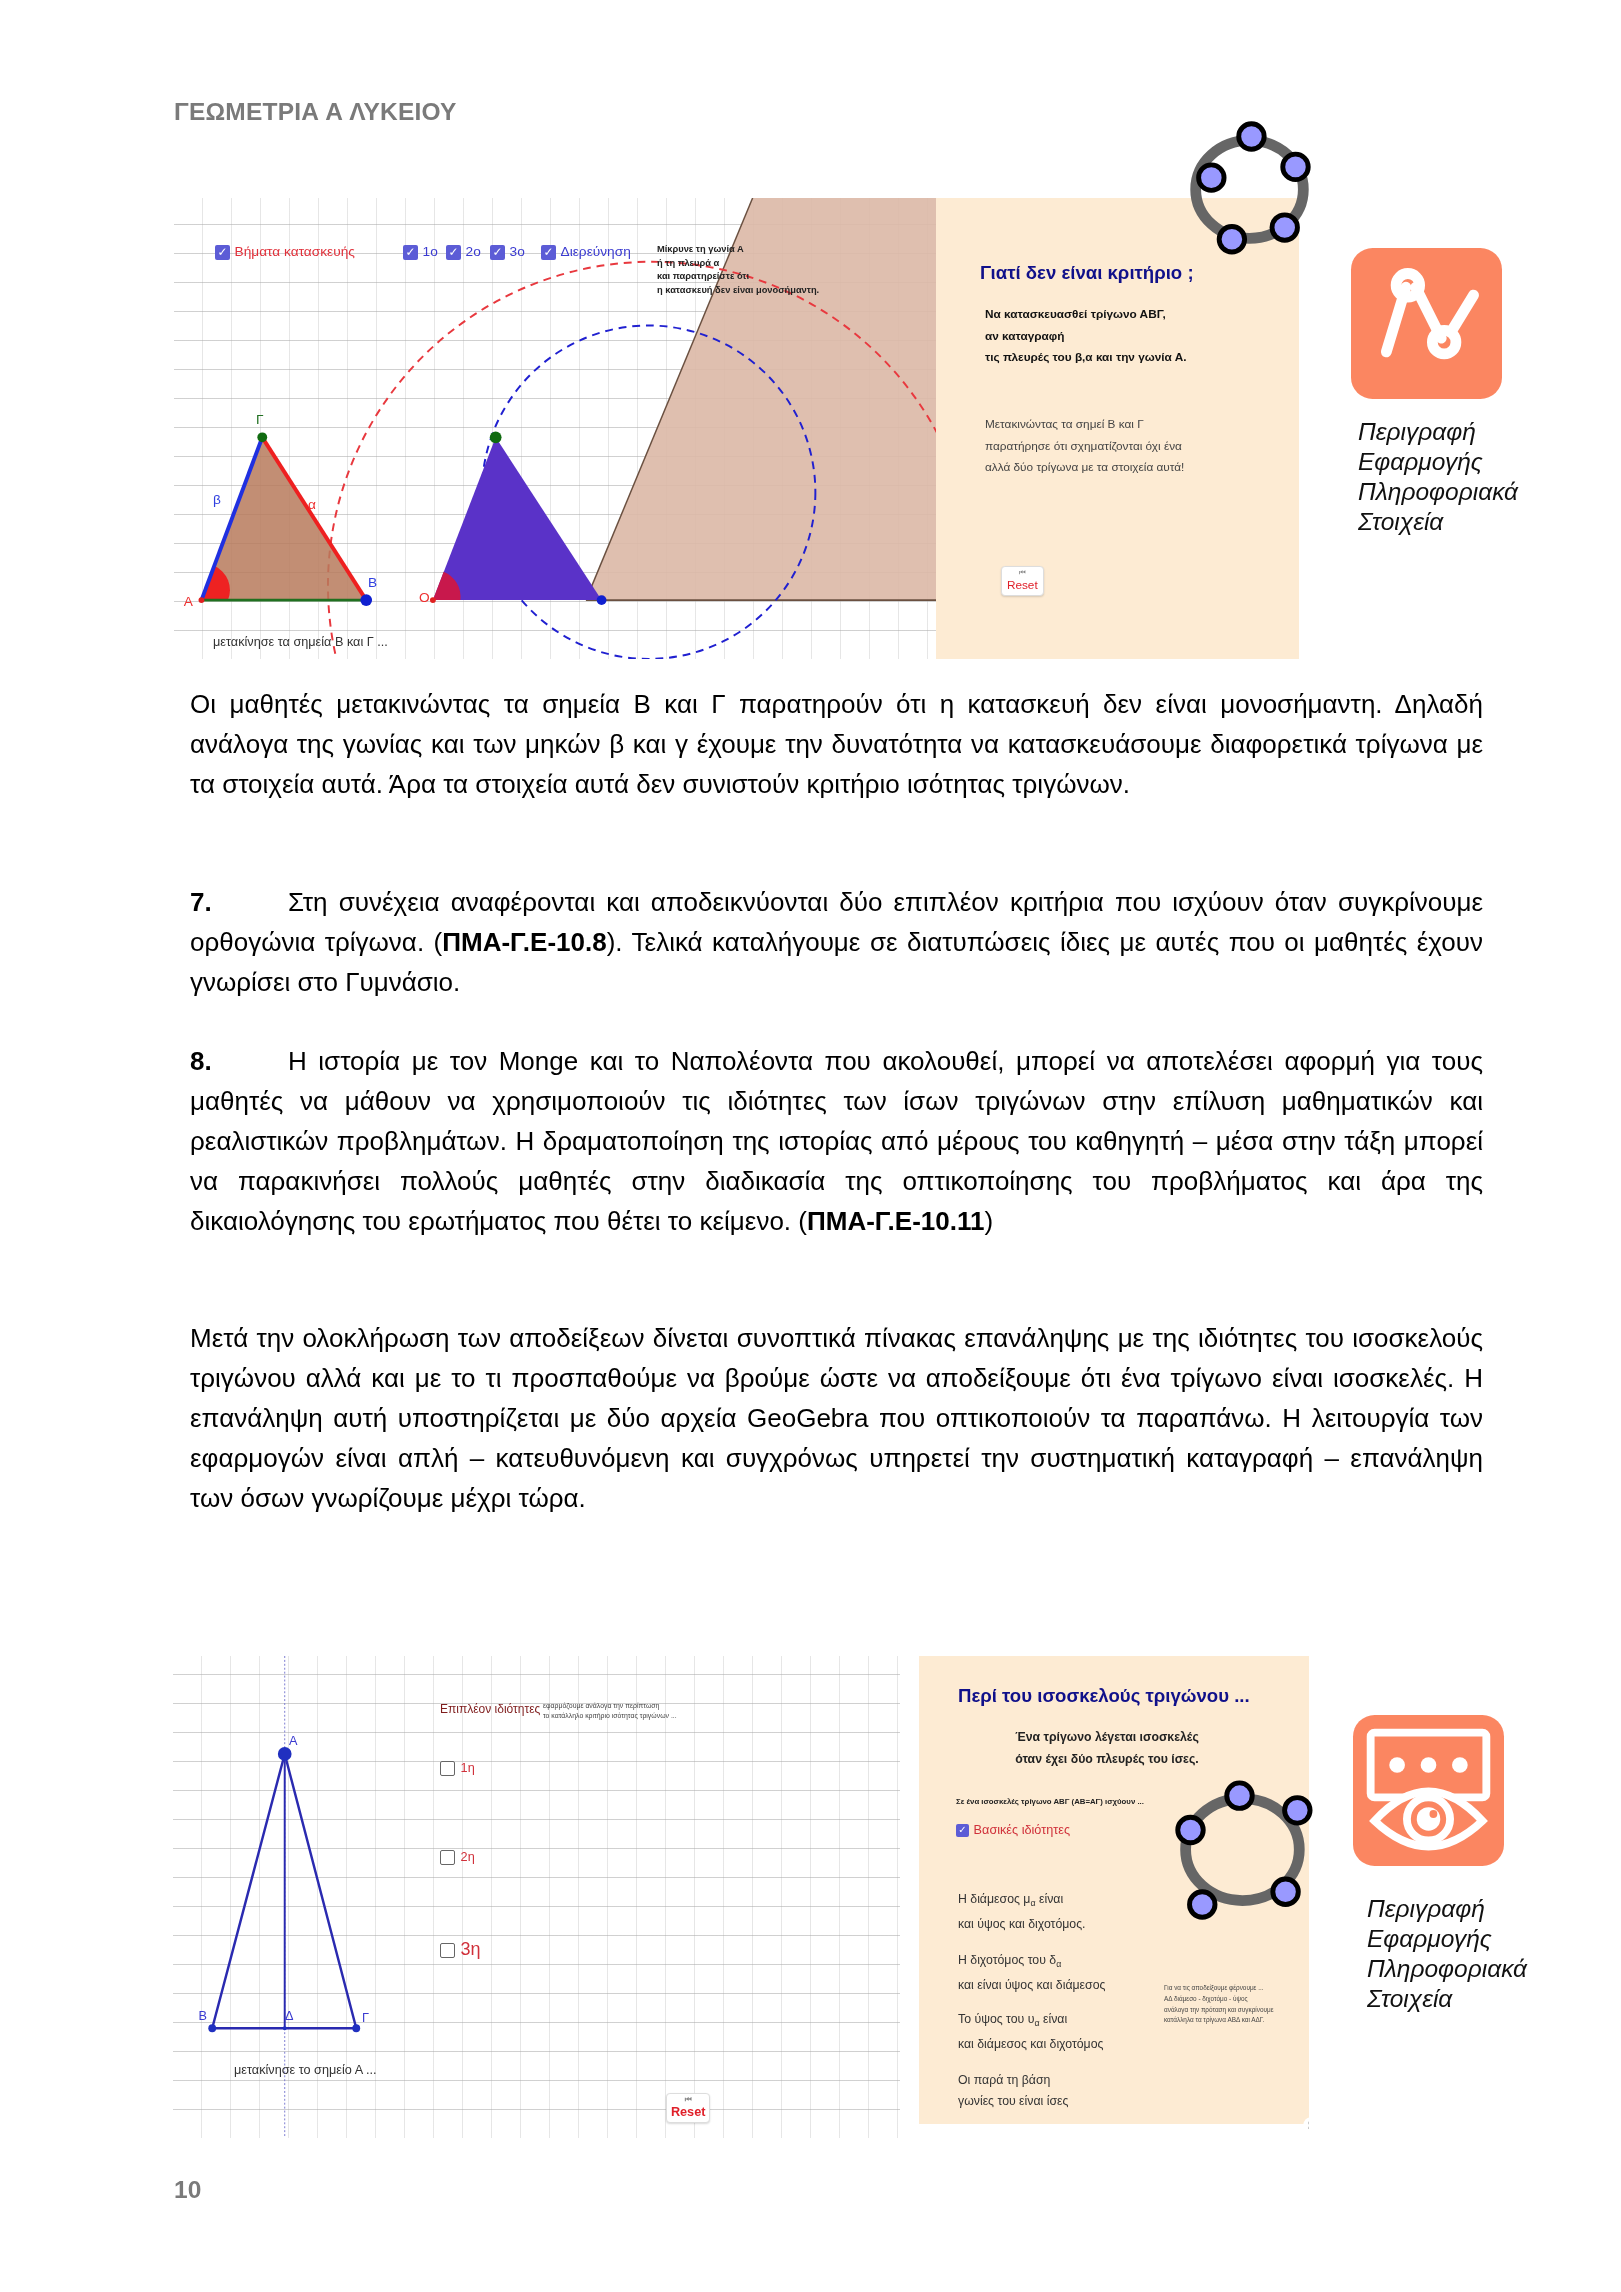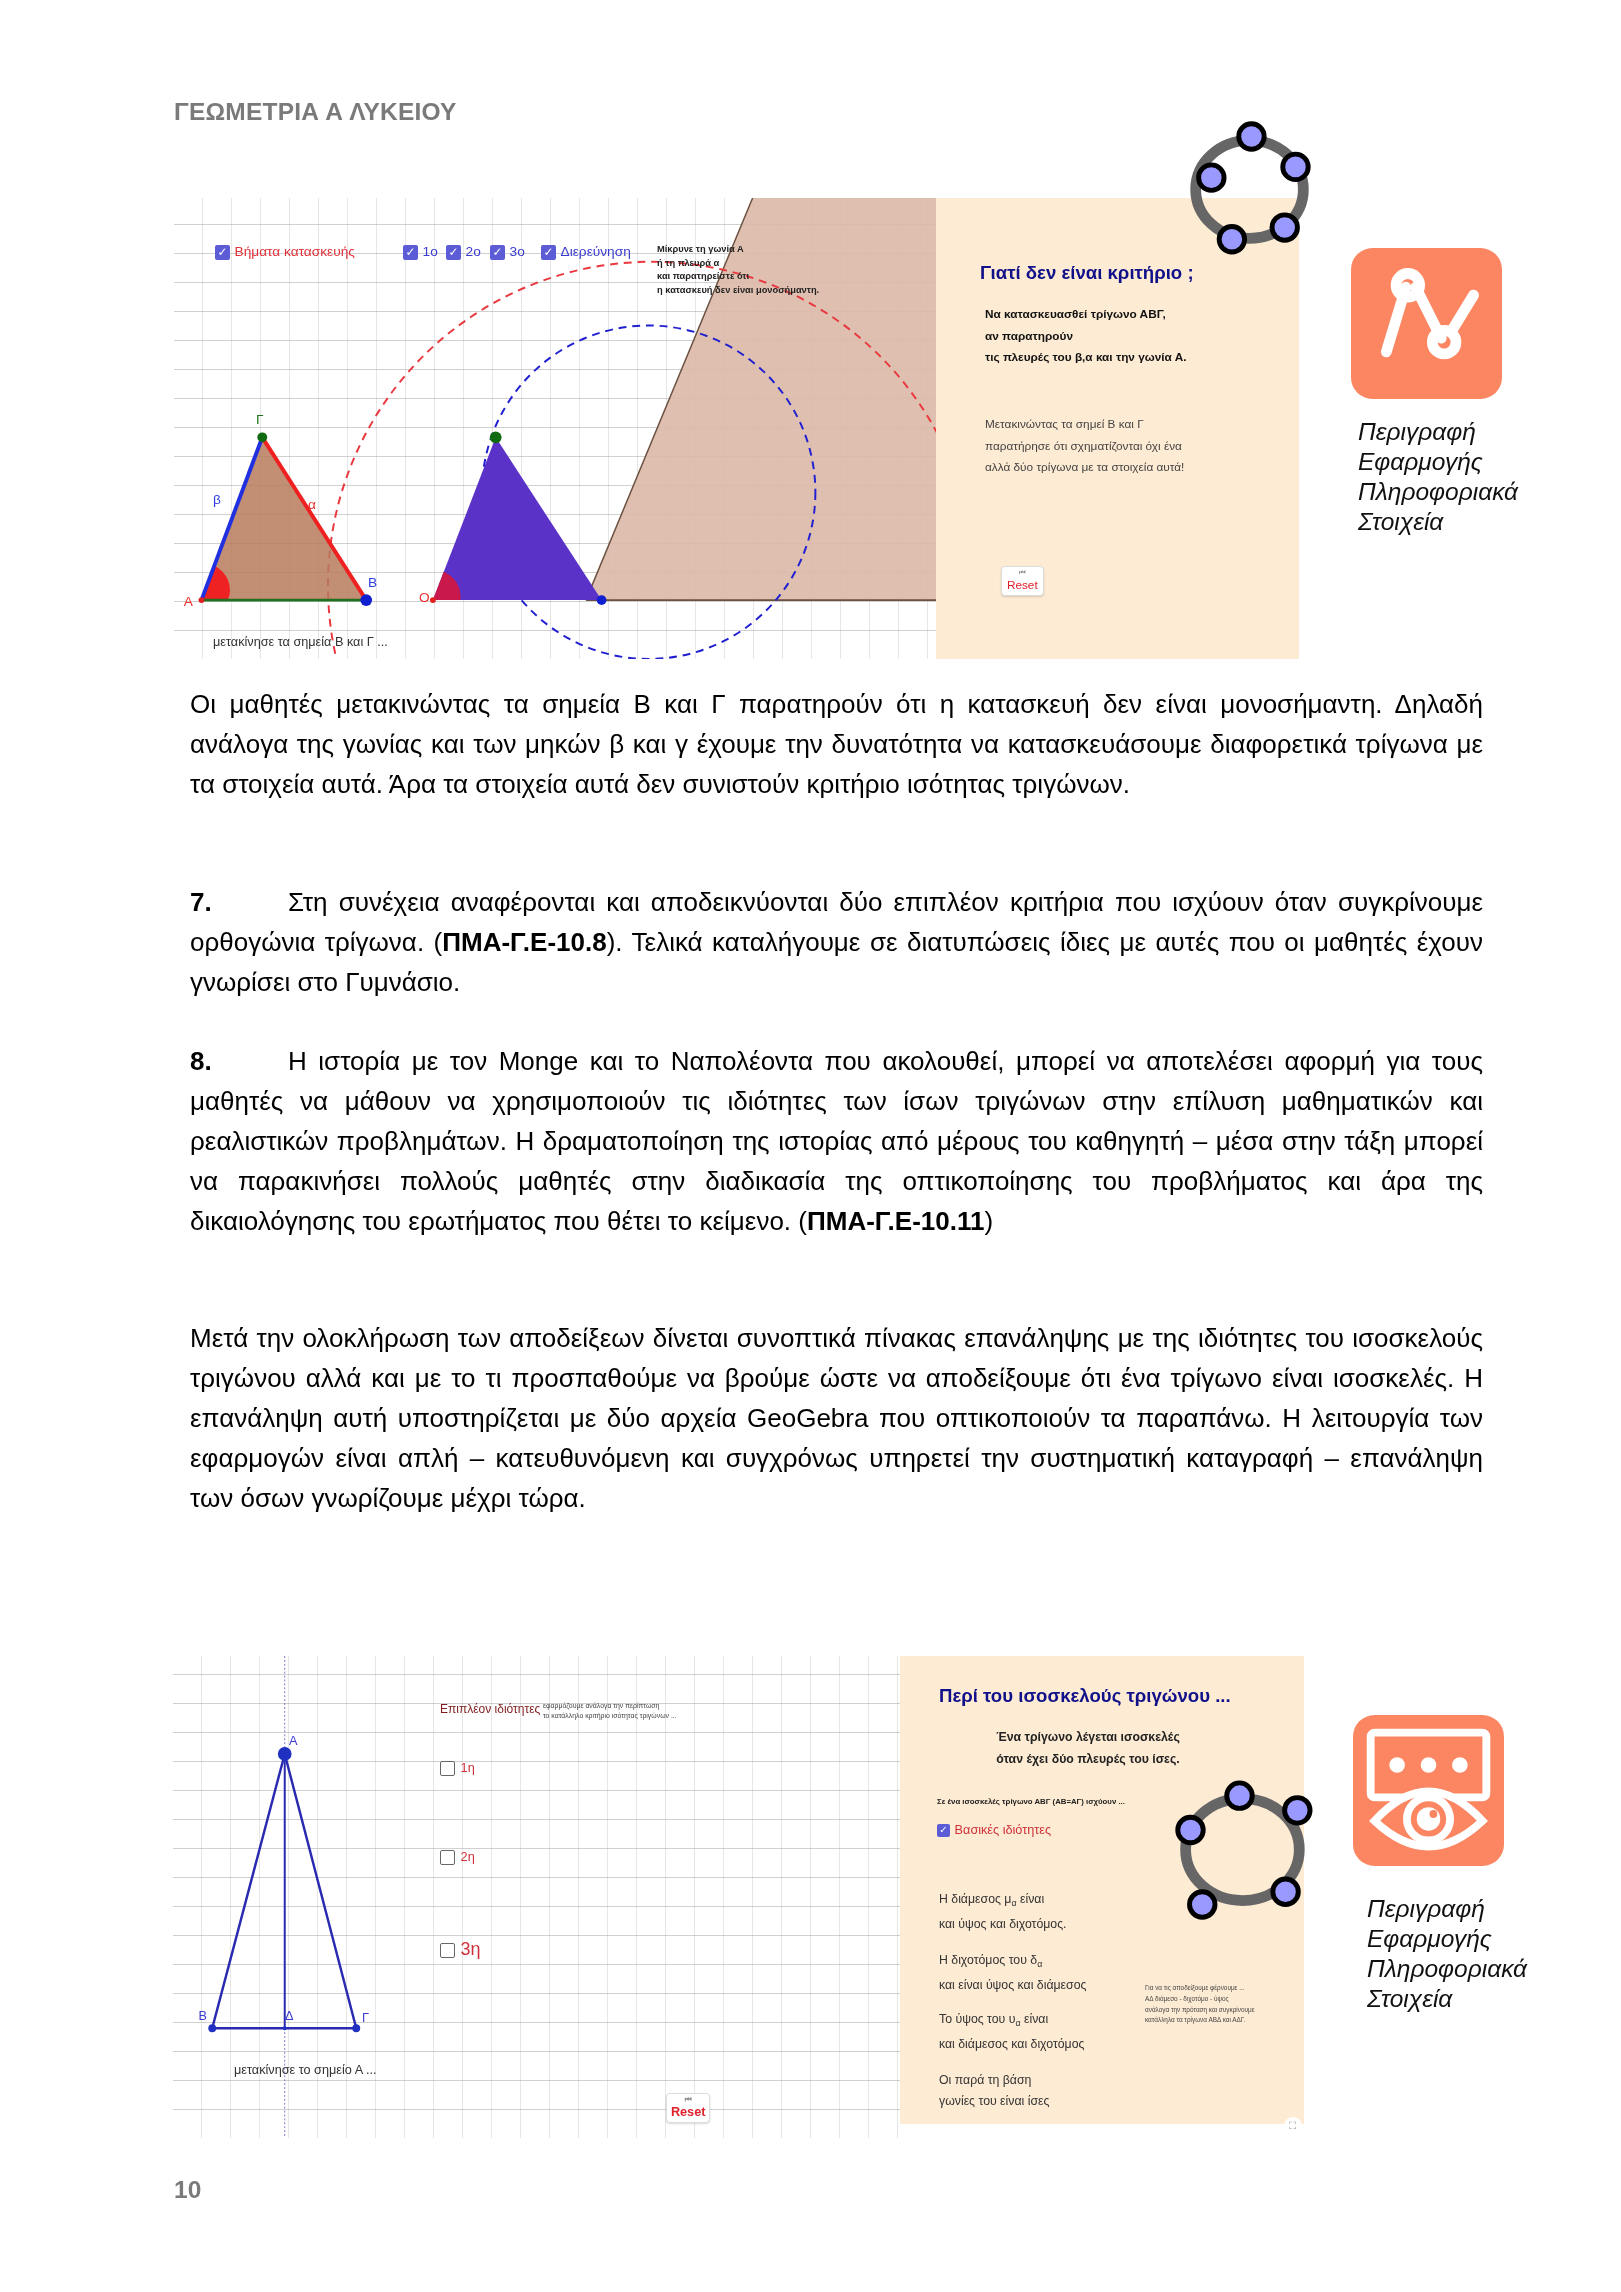--- a/index.html
+++ b/index.html
@@ -84,21 +84,21 @@
     <div>Μίκρυνε τη γωνία Α</div>
     <div>ή τη πλευρά α</div>
     <div>και παρατηρείστε ότι</div>
     <div>η κατασκευή δεν είναι μονοσήμαντη.</div>
   </div>
 
   <div class="abs beige" style="left:762px;top:0;width:363px;height:461px;">
     <div class="abs gg-text" style="left:44px;top:64px;font-size:18.6px;font-weight:bold;color:#10108a;">Γιατί δεν είναι κριτήριο ;</div>
     <div class="abs gg-text" style="left:49px;top:106px;font-size:11.8px;line-height:21.6px;font-weight:bold;color:#111;">
       <div>Να κατασκευασθεί τρίγωνο ΑΒΓ,</div>
-      <div>αν παρατηρούν</div>
+      <div>αν καταγραφή</div>
       <div>τις πλευρές του β,α και την γωνία Α.</div>
     </div>
     <div class="abs gg-text" style="left:49px;top:216px;font-size:11.8px;line-height:21.6px;color:#444;">
       <div>Μετακινώντας τα σημεί Β και Γ</div>
       <div>παρατήρησε ότι σχηματίζονται όχι ένα</div>
       <div>αλλά δύο τρίγωνα με τα στοιχεία αυτά!</div>
     </div>
     <div class="abs reset-btn" style="left:65px;top:368px;font-size:11.8px;padding:1px 4.9px 2.9px;">
       <span class="mini">⏮</span>
       <span>Reset</span>
@@ -180,21 +180,21 @@
     <span class="cb-empty"></span><span>2η</span>
   </div>
   <div class="abs gg-text" style="left:267px;top:283px;font-size:18px;color:#d0303a;">
     <span class="cb-empty"></span><span>3η</span>
   </div>
   <div class="abs reset-btn" style="left:493px;top:437px;font-size:12.7px;font-weight:bold;padding:1px 3.9px 2.9px;">
     <span class="mini">⏮</span>
     <span>Reset</span>
   </div>
 
-  <div class="abs beige" style="left:727px;top:0;width:404px;height:468px;">
+  <div class="abs beige" style="left:746px;top:0;width:404px;height:468px;">
     <div class="abs gg-text" style="left:39px;top:29px;font-size:18.6px;font-weight:bold;color:#10108a;white-space:nowrap;">Περί του ισοσκελούς τριγώνου ...</div>
     <div class="abs gg-text" style="left:0;width:294px;top:71px;font-size:12.3px;line-height:21.6px;font-weight:bold;color:#222;text-align:center;margin-left:41px;">
       <div>Ένα τρίγωνο λέγεται ισοσκελές</div>
       <div>όταν έχει δύο πλευρές του ίσες.</div>
     </div>
     <div class="abs gg-text" style="left:37px;top:141px;font-size:7.8px;font-weight:bold;color:#222;">Σε ένα ισοσκελές τρίγωνο ΑΒΓ (ΑΒ=ΑΓ) ισχύουν ...</div>
     <div class="abs gg-text" style="left:37px;top:167px;font-size:12.7px;color:#d0303a;">
       <span class="cb" style="width:12.7px;height:12.7px;line-height:12.7px;font-size:9.8px;">✓</span><span>Βασικές ιδιότητες</span>
     </div>
     <div class="abs gg-text" style="left:39px;top:233px;font-size:12.3px;line-height:20.6px;color:#333;">

